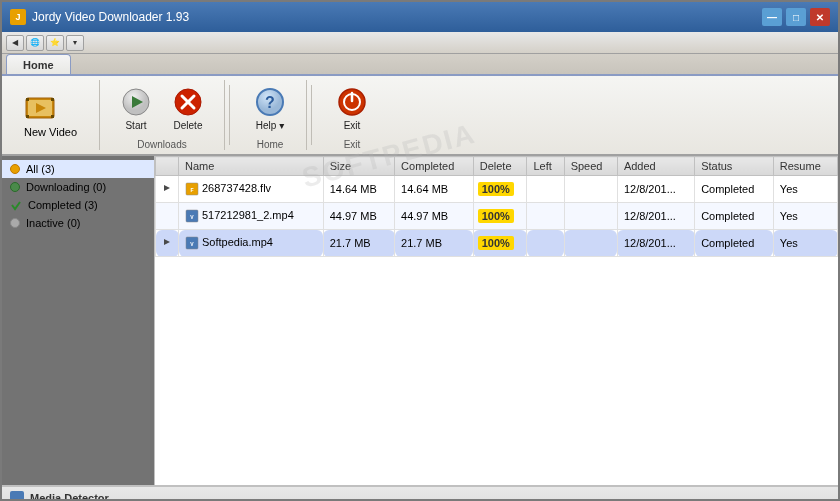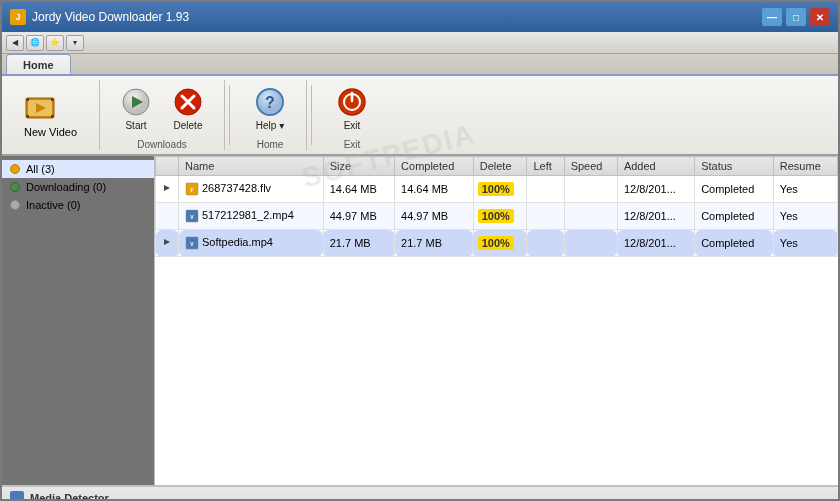--- a/index.html
+++ b/index.html
@@ -405,20 +405,26 @@
 <div class="main-content">
 
   <div class="sidebar">
     <div class="sidebar-item active">
       <div class="sidebar-dot dot-all"></div>
       <span>All (3)</span>
     </div>
     <div class="sidebar-item">
       <div class="sidebar-dot dot-downloading"></div>
       <span>Downloading (0)</span>
+    </div>
+    <div class="sidebar-item">
+      <svg width="12" height="12" viewBox="0 0 12 12">
+        <polyline points="2,6 5,10 10,3" fill="none" stroke="#2a8a2a" stroke-width="2"></polyline>
+      </svg>
+      <span>Completed (3)</span>
     </div>
     <div class="sidebar-item">
       <div class="sidebar-dot dot-inactive"></div>
       <span>Inactive (0)</span>
     </div>
   </div>
 
   <div class="download-area">
     <div class="download-scroll">
       <table class="download-table">

